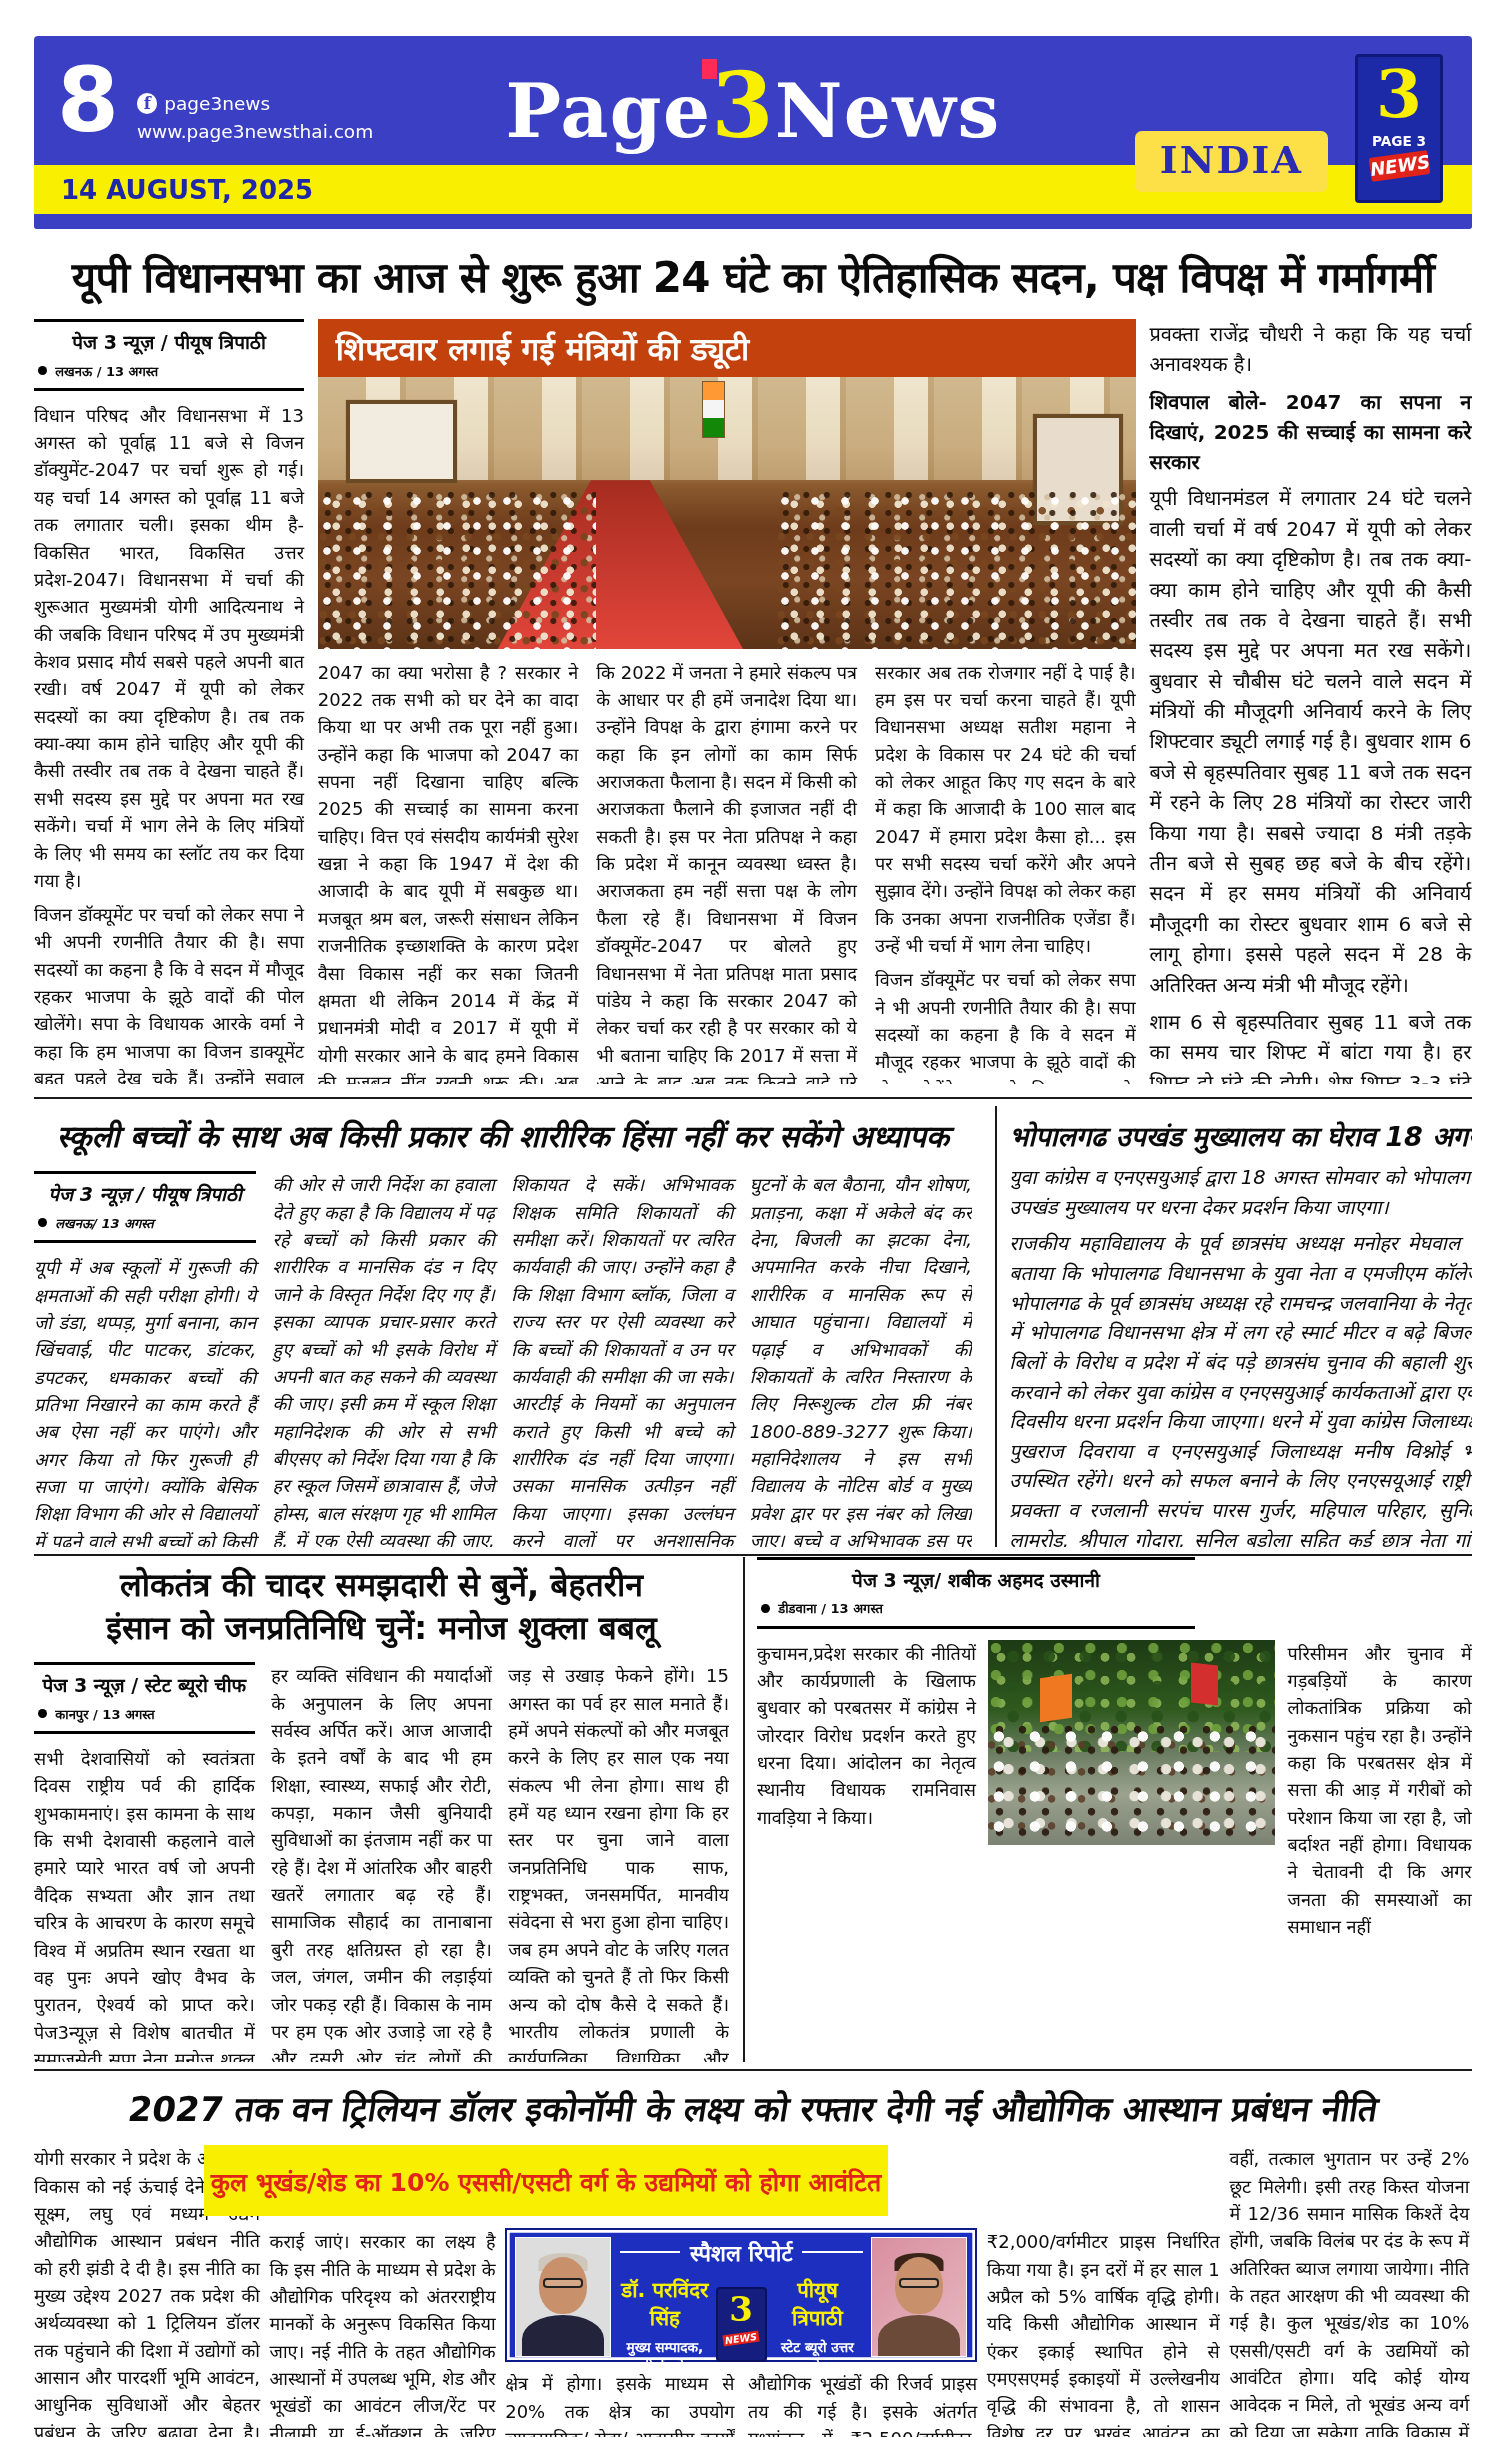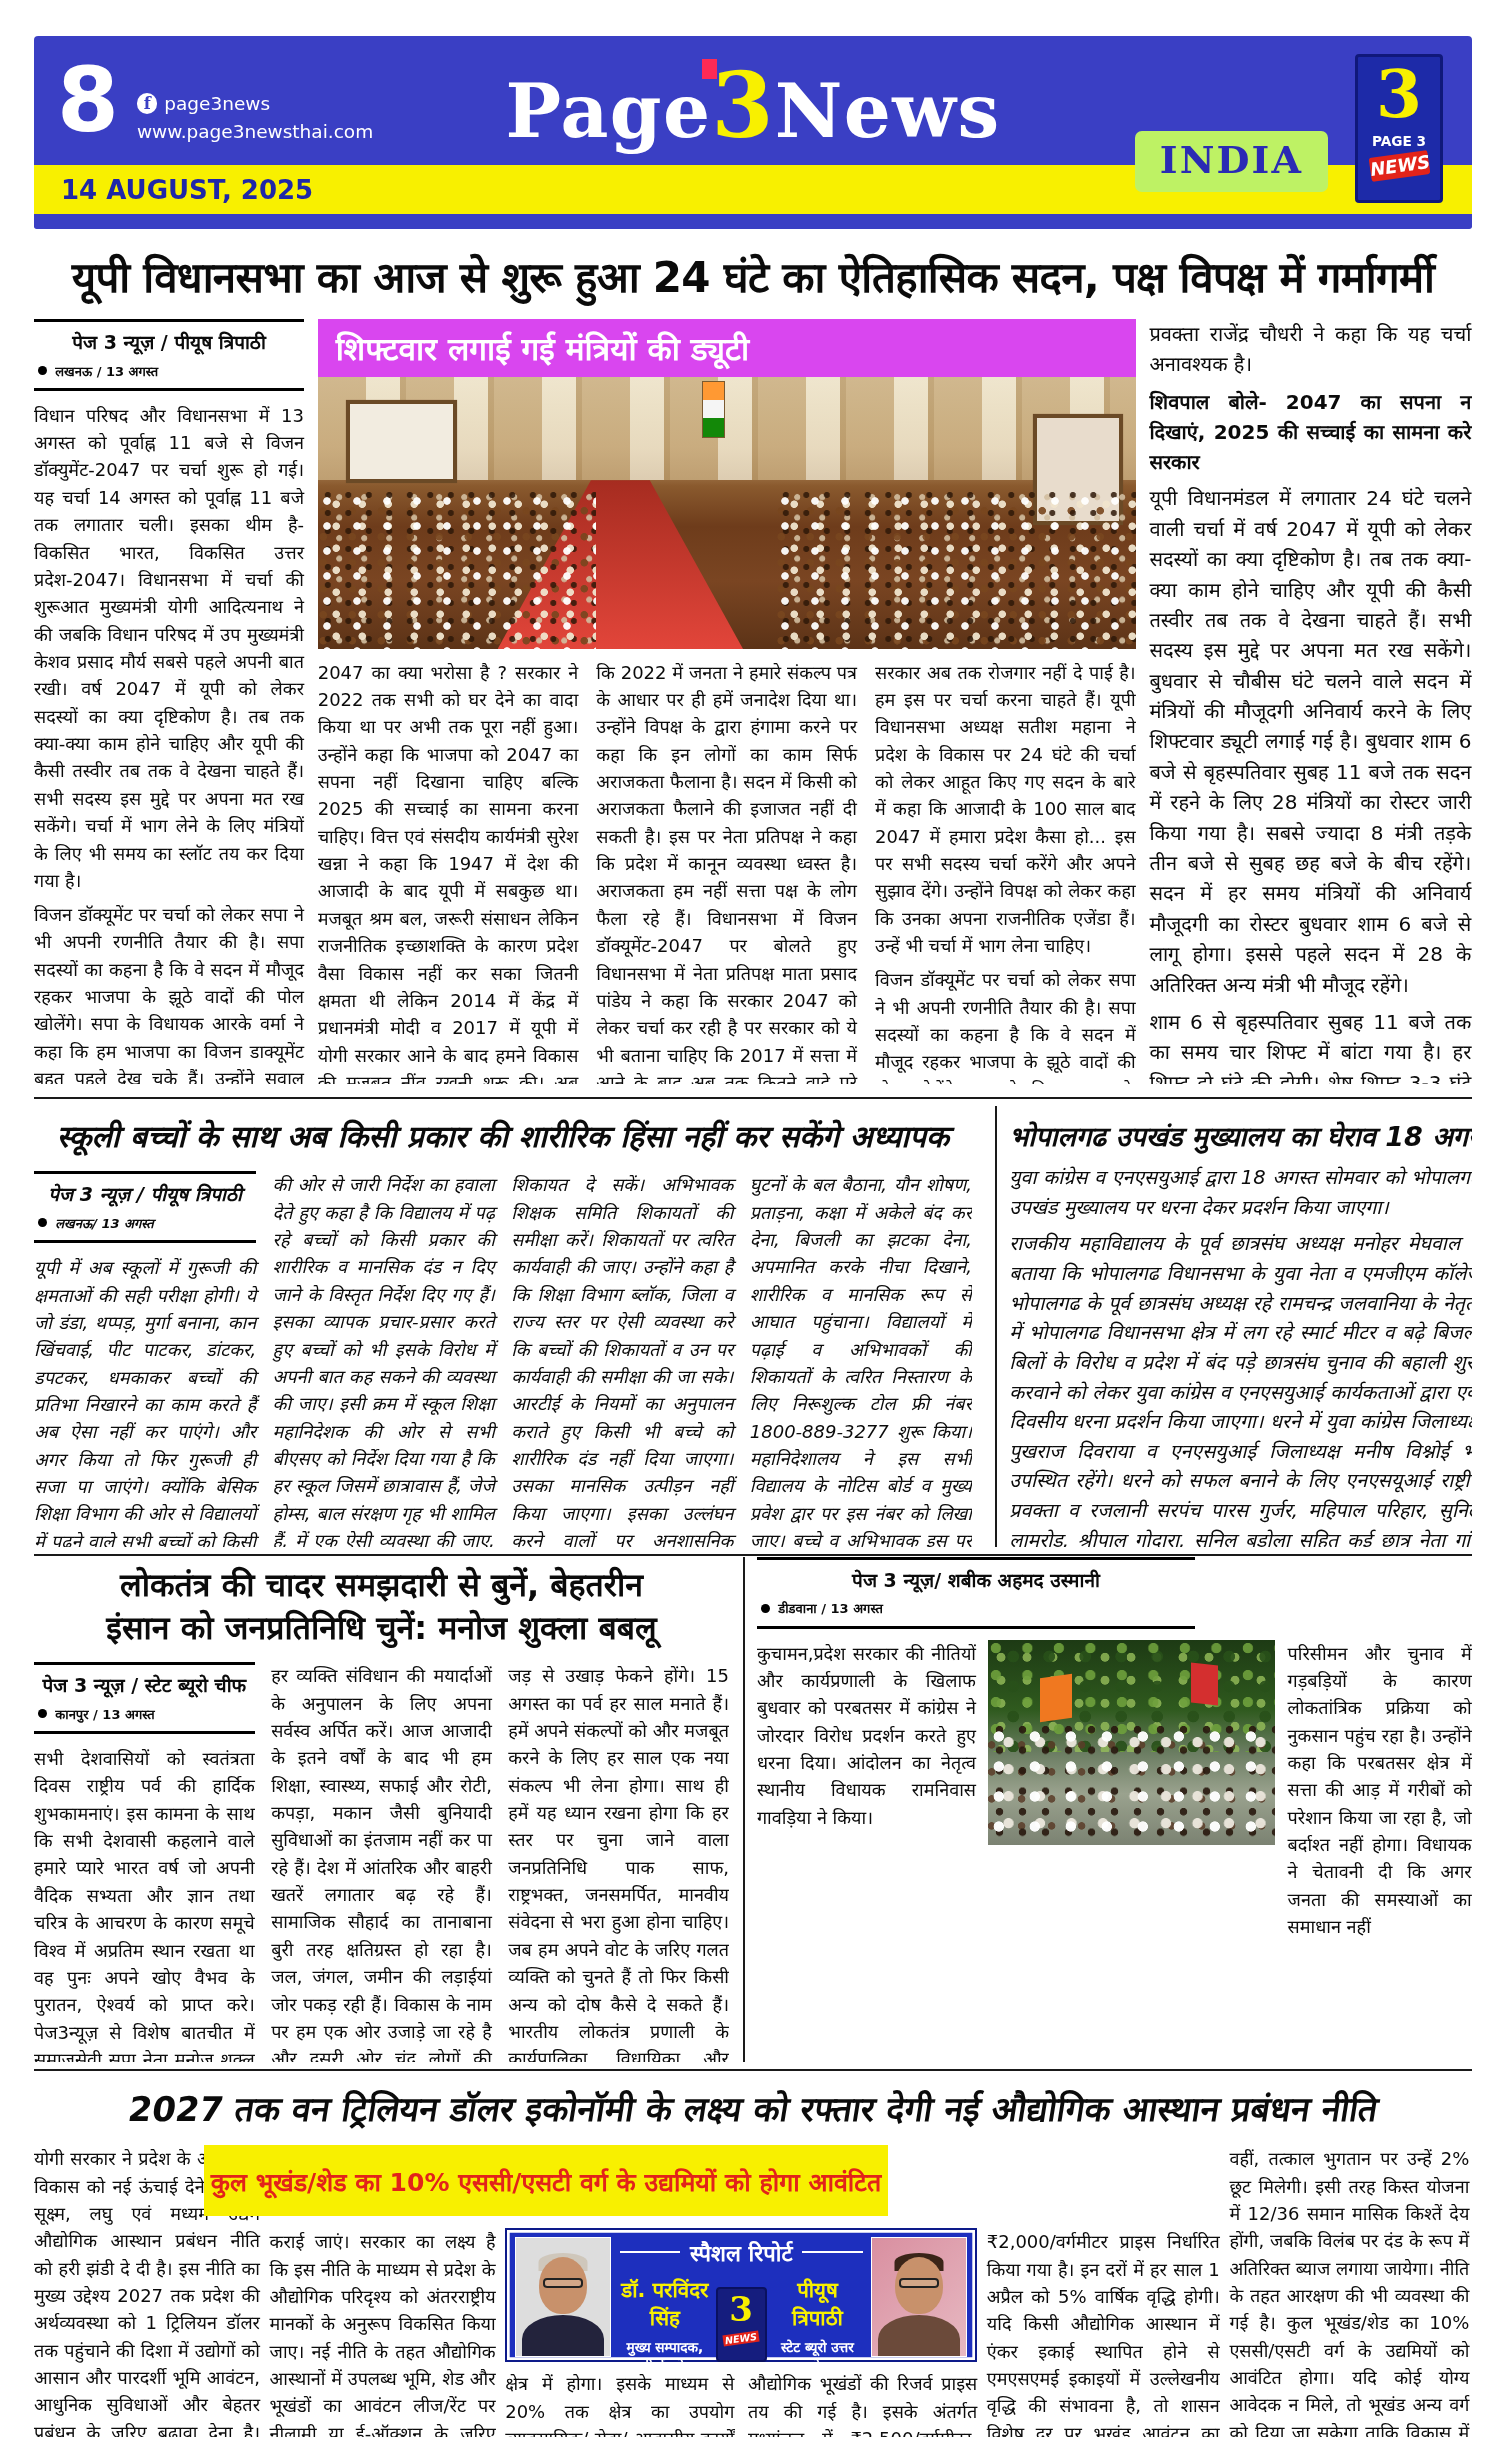--- a/index.html
+++ b/index.html
@@ -18,21 +18,21 @@
   .social { color:#fff; font-size:18.5px; margin-top:41px; }
   .social .row { display:flex; align-items:center; gap:6.8px; margin-bottom:6.8px; }
   .fb-ic { width:20.5px; height:20.5px; border-radius:50%; background:#fff; color:#3a3fc4;
     font-weight:bold; font-size:16.4px; display:flex; align-items:center; justify-content:center;
     font-family:"DejaVu Serif","Liberation Serif",serif; }
   .brand { position:absolute; left:0; right:0; top:12.3px; text-align:center;
     font-family:"DejaVu Serif","Liberation Serif",serif; font-weight:bold; font-size:74px;
     color:#fff; letter-spacing:1.4px; line-height:1.3;}
   .brand .three { color:#f8f000; font-size:89px; position:relative; }
   .brand .three::before { content:""; position:absolute; left:-9.6px; top:5.5px; width:15px; height:20.5px; background:#ff2a55; }
-  .india-box { position:absolute; right:144px; bottom:-27px; background:#bef264; color:#2b2bb4;
+  .india-box { position:absolute; right:144px; bottom:-27px; background:#fde047; color:#2b2bb4;
     font-weight:bold; font-size:38px; padding:6.8px 25px 9.6px; border-radius:6.8px; letter-spacing:2.1px;
     font-family:"DejaVu Serif","Liberation Serif",serif; }
   .badge { position:absolute; right:29px; top:18px; width:88px; height:149px; background:#1d2aa8;
     border:3.4px solid #10187a; border-radius:4.1px; text-align:center; z-index:5; }
   .badge .b3 { color:#f8f000; font-size:66px; font-weight:bold; line-height:1.15;
     font-family:"DejaVu Serif","Liberation Serif",serif; }
   .badge .btop { color:#fff; font-size:13.7px; font-weight:bold; }
   .badge .bnews { margin:5.5px auto 0; width:59px; background:#e2231a; color:#fff; font-weight:bold;
     font-size:18px; font-style:italic; transform:rotate(-8deg); border-radius:2.7px; padding:1.4px 0; }
   .mast-yellow { height:49px; background:#f8f000; display:flex; align-items:center; }
@@ -43,21 +43,21 @@
     padding:18px 0 12.3px; letter-spacing:-0.7px; }
   
   .byline { border-top:3.4px solid #000; border-bottom:3.4px solid #000; padding:6.8px 4.1px 8.2px; margin-bottom:11px; }
   .byline .b1 { font-weight:bold; font-size:19px; text-align:center; }
   .byline .b2 { font-weight:bold; font-size:13px; margin-top:6.8px; display:flex; align-items:center; gap:8.2px; }
   .dot { width:9px; height:9px; background:#000; border-radius:50%; flex:0 0 auto; }
   p.body { font-size:18px; line-height:1.52; text-align:justify; margin-bottom:6.8px; }
   
   .lead-grid { display:grid; grid-template-columns:270px 818px 322px; gap:13.7px; height:765px; overflow:hidden; margin-top:2.7px; }
   .lead-mid { display:flex; flex-direction:column; }
-  .red-banner { background:#d946ef; color:#fff; font-weight:bold; font-size:31.5px;
+  .red-banner { background:#c2410c; color:#fff; font-weight:bold; font-size:31.5px;
     padding:6.8px 0 8.2px 18px; }
   .photo-assembly { position:relative; height:272px; overflow:hidden;
     background:linear-gradient(#efe3c8 0%, #d9c49a 14%, #caa87a 26%, #8a5a2e 40%, #6e3c1b 55%, #7a4522 75%, #5c3317 100%); }
   .arches { position:absolute; top:0; left:0; right:0; height:103px;
     background:repeating-linear-gradient(90deg,#c9ad80 0 48px,#efe6cf 48px 82px,#b99a6a 82px 88px); opacity:.8; }
   .flag { position:absolute; top:4.1px; left:47%; width:23px; height:57px;
     background:linear-gradient(#ff9933 33%, #f5f5f5 33% 66%, #138808 66%); border:1.4px solid #7a5a30; }
   .screenL { position:absolute; top:27px; left:4%; width:103px; height:75px; background:#f2ece0;
     box-shadow:0 0 0 4.1px #6b4a26; }
   .screenR { position:absolute; top:41px; right:2%; width:82px; height:103px; background:#e8dccc;

